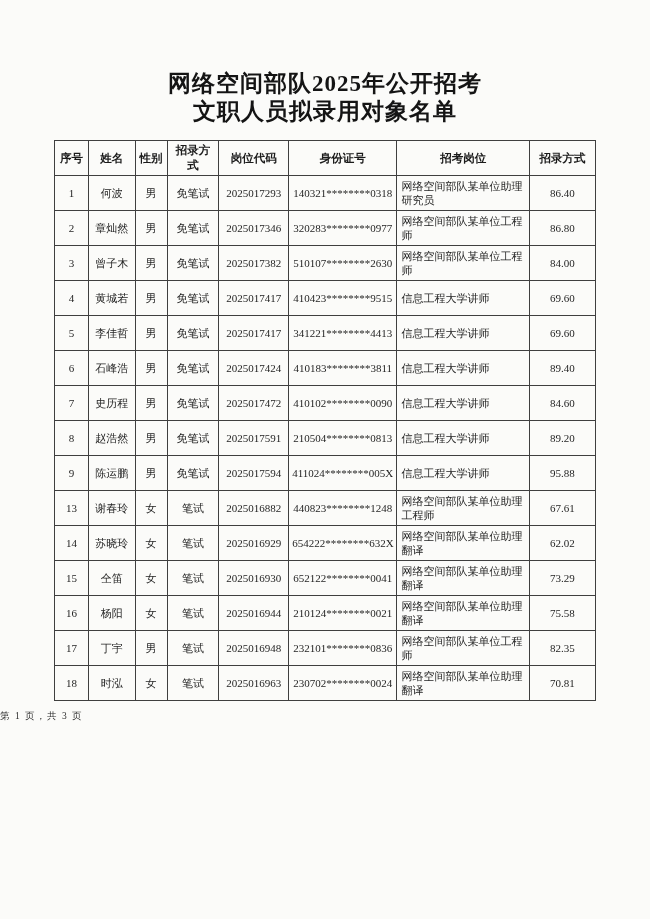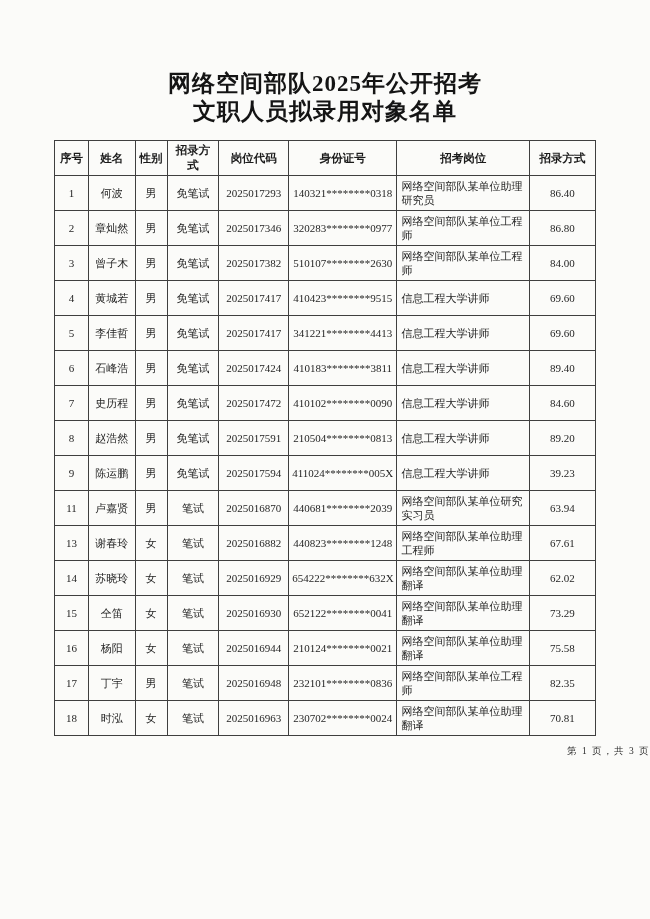--- a/index.html
+++ b/index.html
@@ -57,21 +57,21 @@
     line-height: 1.3;
     color: #1f1f1f;
   }
   
   table.roster td:nth-child(7) {
     text-align: left;
     padding-left: 4px;
   }
   .page-footer {
     margin-top: 9px;
-    text-align: right;
+    text-align: left;
     font-family: "Liberation Serif", serif;
     font-size: 9.5px;
     letter-spacing: 1.5px;
     color: #2e2e2e;
   }
 </style>
 </head>
 <body>
 
 <div class="page">
@@ -194,34 +194,24 @@
   </tr>
 
   <tr>
     <td>9</td>
     <td>陈运鹏</td>
     <td>男</td>
     <td>免笔试</td>
     <td>2025017594</td>
     <td>411024********005X</td>
     <td>信息工程大学讲师</td>
-    <td>39.23</td>
-  </tr>
-
-
-  <tr>
-    <td>11</td>
-    <td>卢嘉贤</td>
-    <td>男</td>
-    <td>笔试</td>
-    <td>2025016870</td>
-    <td>440681********2039</td>
-    <td>网络空间部队某单位研究实习员</td>
-    <td>63.94</td>
-  </tr>
+    <td>95.88</td>
+  </tr>
+
+
 
 
   <tr>
     <td>13</td>
     <td>谢春玲</td>
     <td>女</td>
     <td>笔试</td>
     <td>2025016882</td>
     <td>440823********1248</td>
     <td>网络空间部队某单位助理工程师</td>

